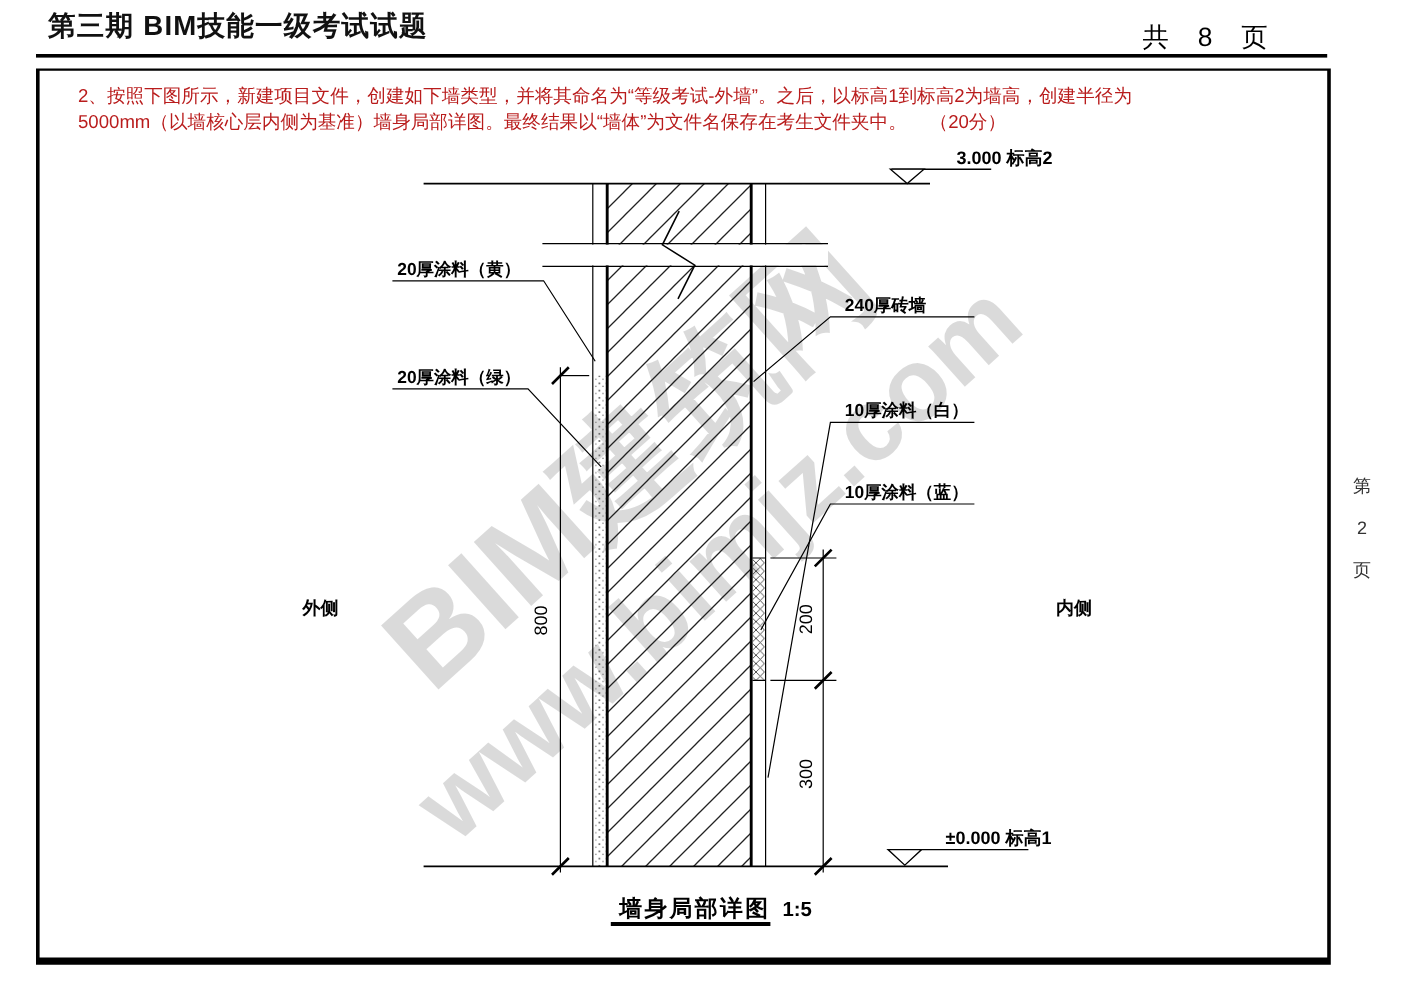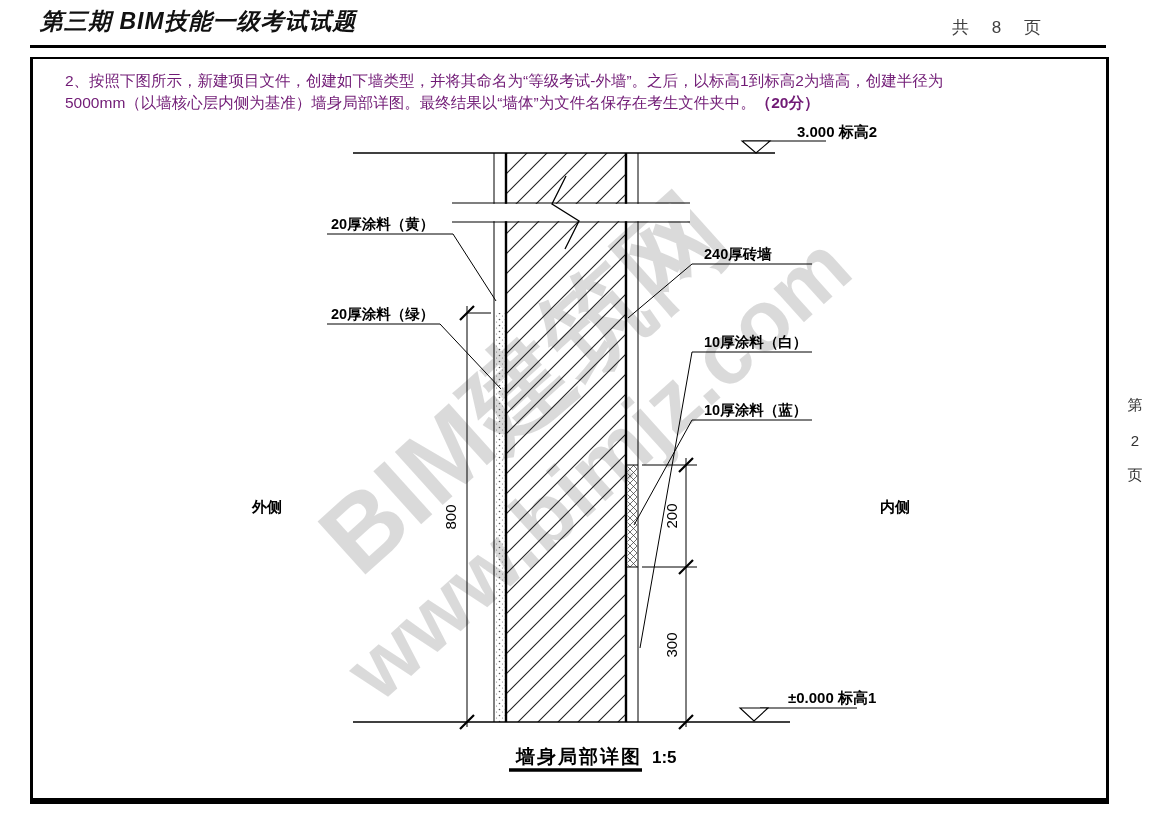--- a/index.html
+++ b/index.html
@@ -3,40 +3,40 @@
 <meta charset="utf-8">
 <style>
   html,body{margin:0;padding:0;}
   body{
     width:1169px;height:826px;position:relative;background:#ffffff;
     font-family:"Liberation Sans","DejaVu Sans",sans-serif;color:#111;
     overflow:hidden;
   }
   .abs{position:absolute;}
   .title{
-    left:40px;top:6px;font-size:23px;font-weight:700;letter-spacing:1px;font-style:italic;
+    left:40px;top:6px;font-size:23px;font-weight:700;letter-spacing:1px;
   }
   .pages{
-    left:952px;top:16px;font-size:17px;letter-spacing:9px;color:#404040;
+    left:952px;top:16px;font-size:22px;letter-spacing:9px;color:#000000;
   }
   .rule{left:30px;top:45px;width:1076px;height:3px;background:#000;}
   .frame{
     left:30px;top:57px;width:1079px;height:747px;box-sizing:border-box;
     border-top:2px solid #000;border-left:3px solid #000;
     border-right:3px solid #000;border-bottom:6px solid #000;
     background:transparent;
   }
   .pagenum{
     left:1120px;top:396px;width:30px;display:flex;flex-direction:column;
     align-items:center;gap:17px;font-size:15px;color:#333;
   }
   .question{
-    left:65px;top:70px;width:1010px;font-size:15.5px;line-height:22px;color:#701a75;
+    left:65px;top:70px;width:1010px;font-size:15.5px;line-height:22px;color:#b91c1c;
   }
-  .question b{font-weight:700;}
+  .question b{font-weight:400;margin-left:19px;}
   svg text{font-family:"Liberation Sans","DejaVu Sans",sans-serif;}
 </style>
 </head>
 <body>
 
 <div class="abs title">第三期 BIM技能一级考试试题</div>
 <div class="abs pages">共 8 页</div>
 <div class="abs rule"></div>
 <div class="abs frame"></div>
 

